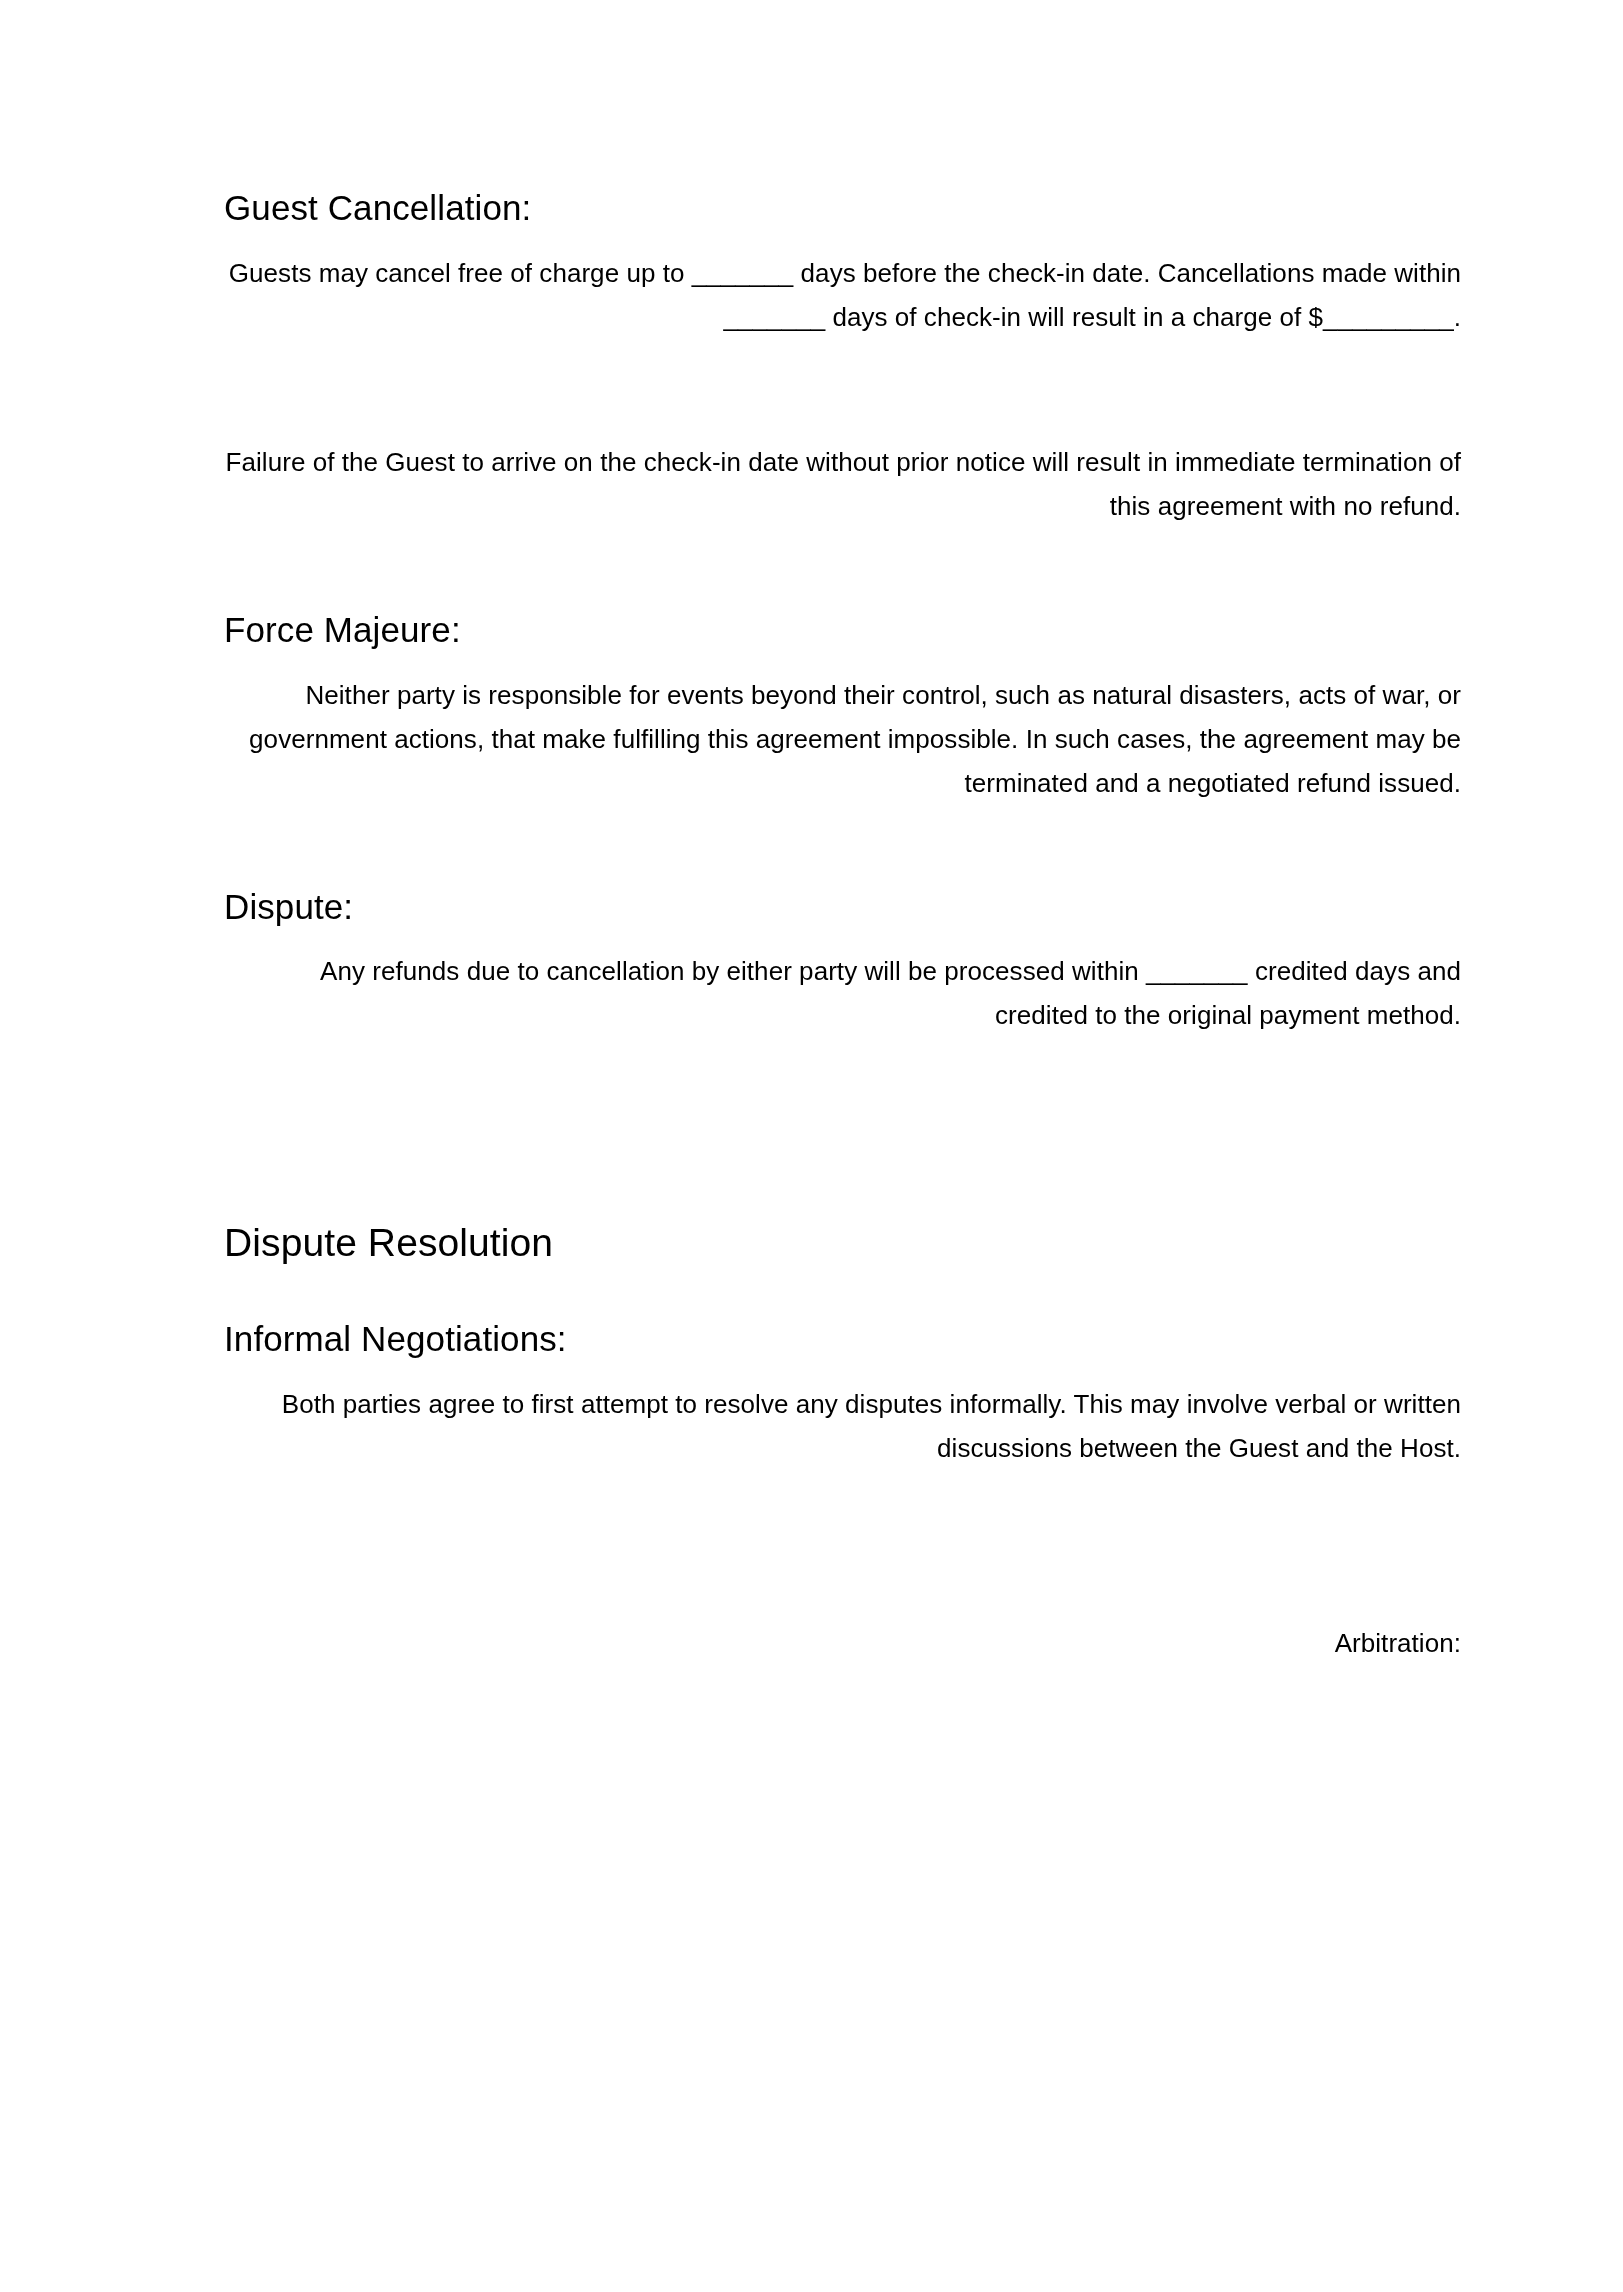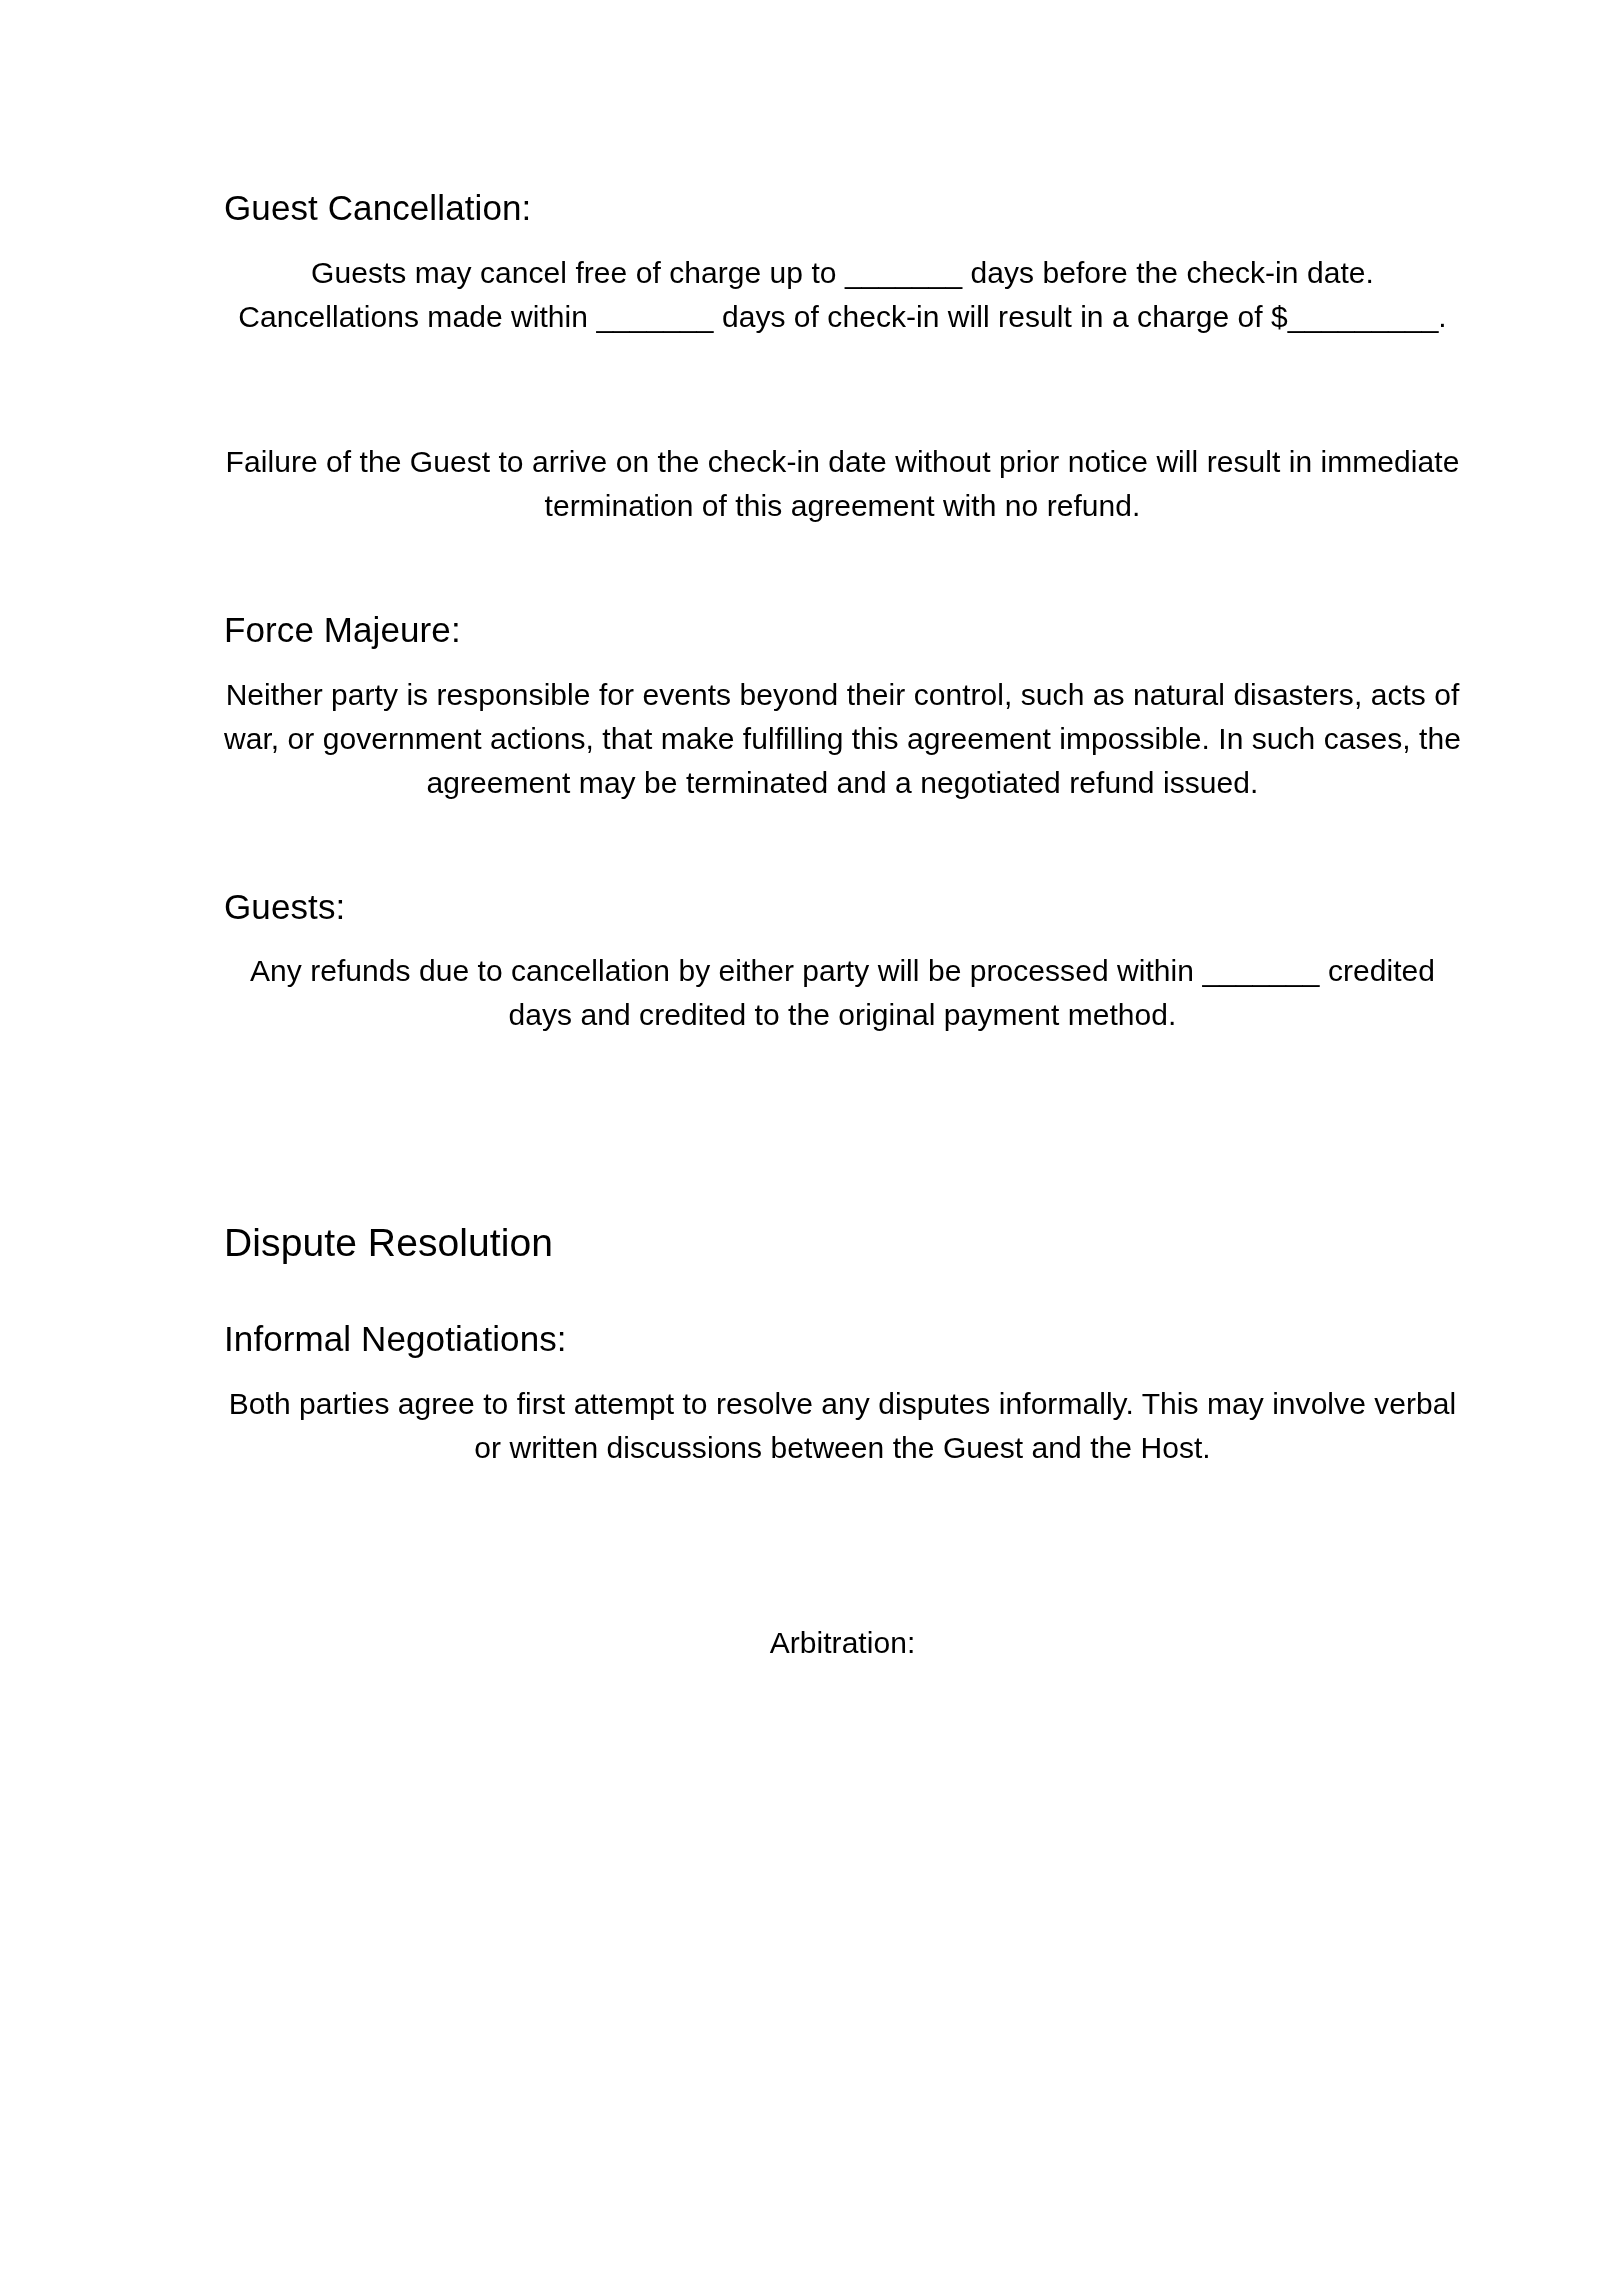--- a/index.html
+++ b/index.html
@@ -45,27 +45,27 @@
     font-weight: 400;
     line-height: 43px;
     color: #000000;
     margin: 0;
     letter-spacing: 0.1px;
     white-space: pre-wrap;
   }
 
   .para {
     font-family: "Liberation Sans", "DejaVu Sans", sans-serif;
-    font-size: 30px;
+    font-size: 26px;
     font-weight: 400;
     line-height: 44px;
     color: #000000;
     margin: 0;
     letter-spacing: 0.05px;
-    text-align: center;
+    text-align: right;
     white-space: pre-wrap;
   }
 
   
   .sp-top      { height: 186px; }
   .sp-h2-para  { height: 21.6px; }
   .sp-section  { height: 80px; }
   .sp-big      { height: 178px; }
   .sp-h1-h2    { height: 47px; }
   .sp-para-h2  { height: 82px; }
@@ -89,21 +89,21 @@
     <p class="para">Failure of the Guest to arrive on the check-in date without prior notice will result in immediate termination of this agreement with no refund.</p>
 
     <div class="sp-section"></div>
 
     <h2 class="h2">Force Majeure:</h2>
     <div class="sp-h2-para"></div>
     <p class="para">Neither party is responsible for events beyond their control, such as natural disasters, acts of war, or government actions, that make fulfilling this agreement impossible. In such cases, the agreement may be terminated and a negotiated refund issued.</p>
 
     <div class="sp-section"></div>
 
-    <h2 class="h2">Guests:</h2>
+    <h2 class="h2">Dispute:</h2>
     <div class="sp-h2-para"></div>
     <p class="para">Any refunds due to cancellation by either party will be processed within _______ credited days and credited to the original payment method.</p>
 
     <div class="sp-big"></div>
 
     <h1 class="h1">Dispute Resolution</h1>
 
     <div class="sp-h1-h2"></div>
 
     <h2 class="h2">Informal Negotiations:</h2>

